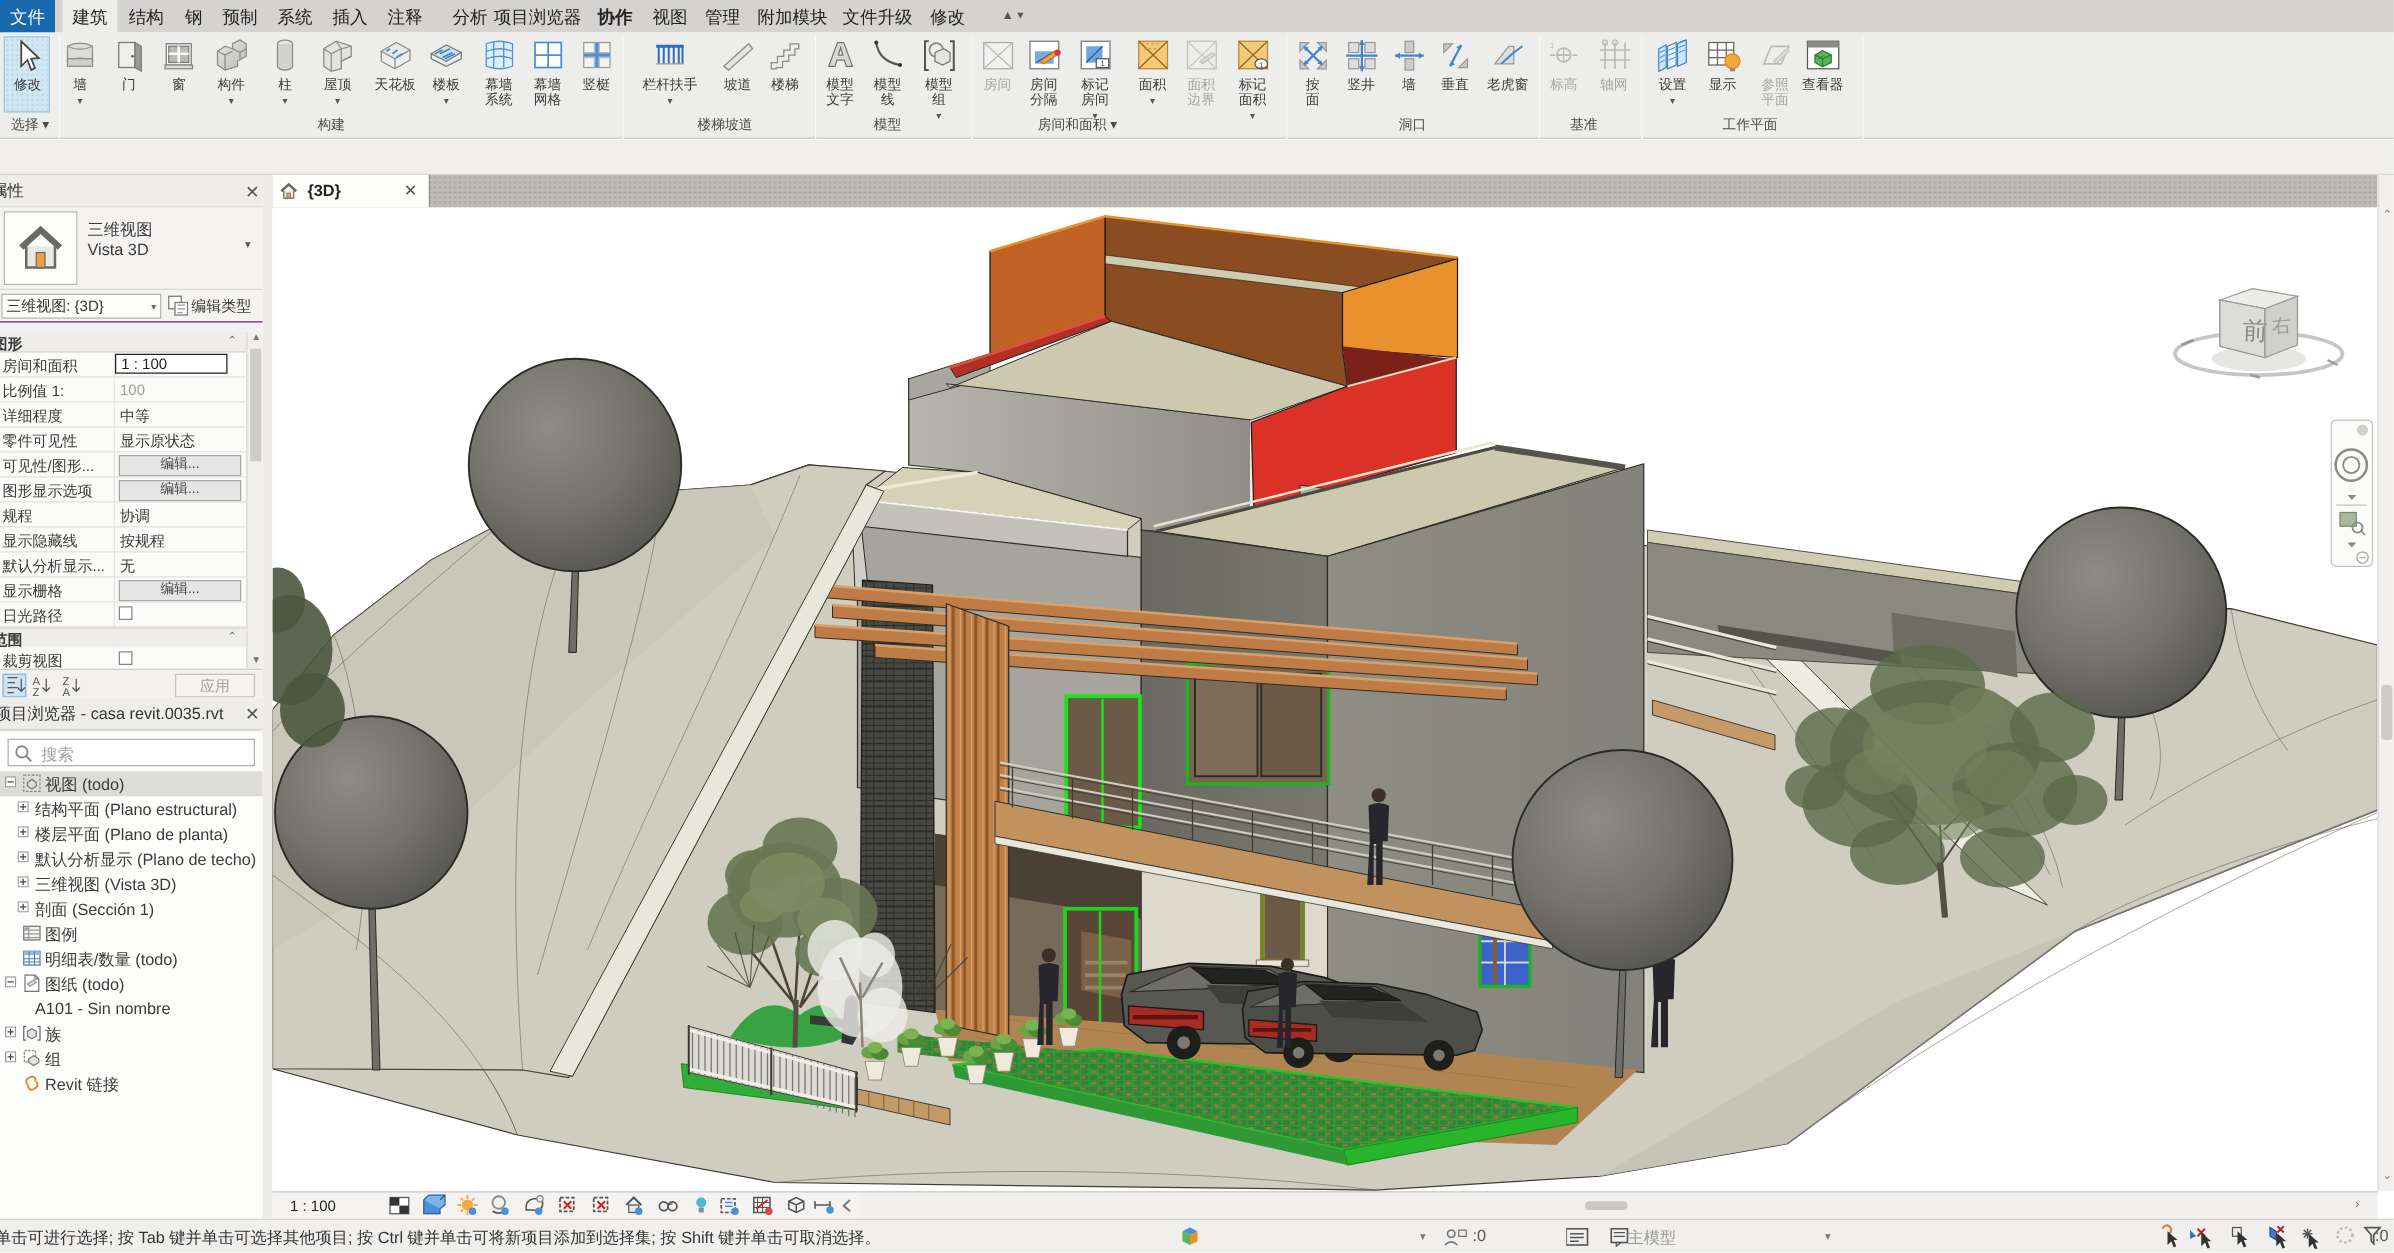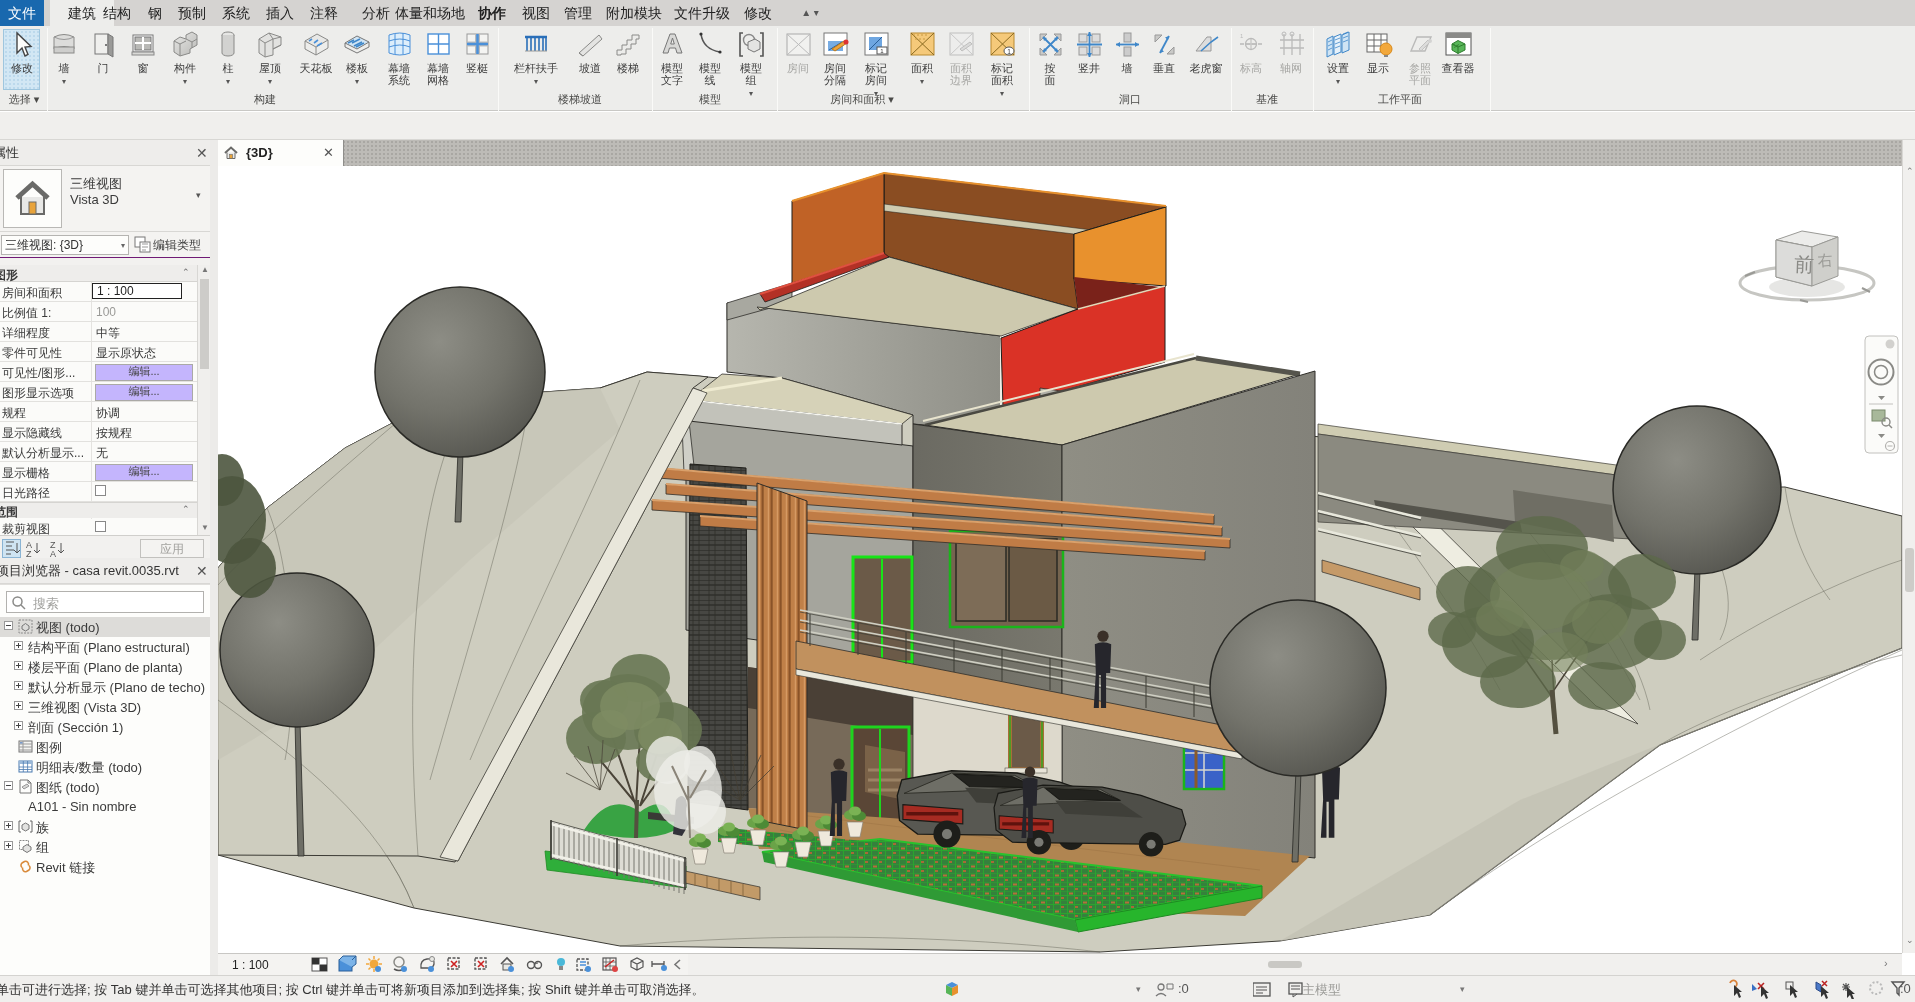--- a/index.html
+++ b/index.html
@@ -12,45 +12,45 @@
 .rb{position:absolute;top:3px;text-align:center;font-size:11px;line-height:12px;color:#3c3c3c;white-space:nowrap}
 .rb svg{display:block;margin:0 auto 2px auto}
 .gray{color:#a6a6a3}
 .plbl{position:absolute;top:66px;font-size:11px;color:#4a4a48;text-align:center;white-space:nowrap}
 #props,#brow{position:absolute;left:0;width:210px;background:#f2f1ef}
 .ptitle{position:absolute;left:0;top:0;width:100%;height:26px;background:#eeedeb;border-bottom:1px solid #d8d7d4;
  font-size:13px;color:#333;line-height:26px;white-space:nowrap}
 .x{position:absolute;font-size:14px;color:#555}
 .cell{position:absolute;font-size:12px;color:#3a3a3a;white-space:nowrap;overflow:hidden}
 .rowline{position:absolute;left:0;width:197px;height:1px;background:#e2e1de}
-.ebtn{position:absolute;height:17px;background:#c4b5fd;border:1px solid #aaa9a6;font-size:11px;color:#444;
+.ebtn{position:absolute;height:17px;background:#e5e5e5;border:1px solid #aaa9a6;font-size:11px;color:#444;
  text-align:center;line-height:13px}
 #vp{position:absolute;left:218px;top:166px;width:1684px;height:787px;background:#fff;overflow:hidden}
 #tabbar{position:absolute;left:218px;top:140px;width:1684px;height:26px;background:#bdbbb7;
  background-image:radial-gradient(#a9a7a3 0.8px,transparent 0.9px);background-size:4px 4px}
 #statusbar{position:absolute;left:0;top:975px;width:1915px;height:27px;background:#f0efed;border-top:1px solid #d4d3d0;
  font-size:13px;color:#333}
 #viewbar{position:absolute;left:218px;top:953px;width:470px;height:22px;background:#f4f3f1;border-top:1px solid #c8c7c4}
 #hscroll{position:absolute;left:688px;top:953px;width:1214px;height:22px;background:#f1f0ee;border-top:1px solid #c8c7c4}
 #vscroll{position:absolute;left:1902px;top:140px;width:13px;height:813px;background:#f1f0ee;border-left:1px solid #d8d7d4}
 .tl{position:absolute;font-size:13px;color:#3a3a3a;white-space:nowrap}
 .tico{position:absolute;width:14px;height:14px}
 </style></head><body>
 
 <div id="menubar">
 <div class="mtab" style="left:0;width:44px;background:#1968ae;color:#fff">文件</div>
-<div class="mtab" style="left:50px;width:64px;background:#ededeb;">建筑</div>
+<div class="mtab" style="left:50px;width:44px;background:#ededeb;">建筑</div>
 <div class="mtab" style="left:95px;width:44px;">结构</div>
 <div class="mtab" style="left:140px;width:30px;">钢</div>
 <div class="mtab" style="left:170px;width:44px;">预制</div>
 <div class="mtab" style="left:214px;width:44px;">系统</div>
 <div class="mtab" style="left:258px;width:44px;">插入</div>
 <div class="mtab" style="left:302px;width:44px;">注释</div>
 <div class="mtab" style="left:346px;width:44px;text-align:right;">分析</div>
-<div class="mtab" style="left:390px;width:80px;">体量和场地</div>
+<div class="mtab" style="left:390px;width:80px;">项目浏览器</div>
 <div class="mtab" style="left:470px;width:44px;font-weight:bold;">协作</div>
 <div class="mtab" style="left:514px;width:44px;">视图</div>
 <div class="mtab" style="left:556px;width:44px;">管理</div>
 <div class="mtab" style="left:600px;width:68px;">附加模块</div>
 <div class="mtab" style="left:668px;width:68px;">文件升级</div>
 <div class="mtab" style="left:736px;width:44px;">修改</div>
 <div class="mtab" style="left:790px;width:40px;font-size:10px;color:#555">▲ ▾</div>
 </div>
 <div id="ribbon">
 <svg width="0" height="0" style="position:absolute">

